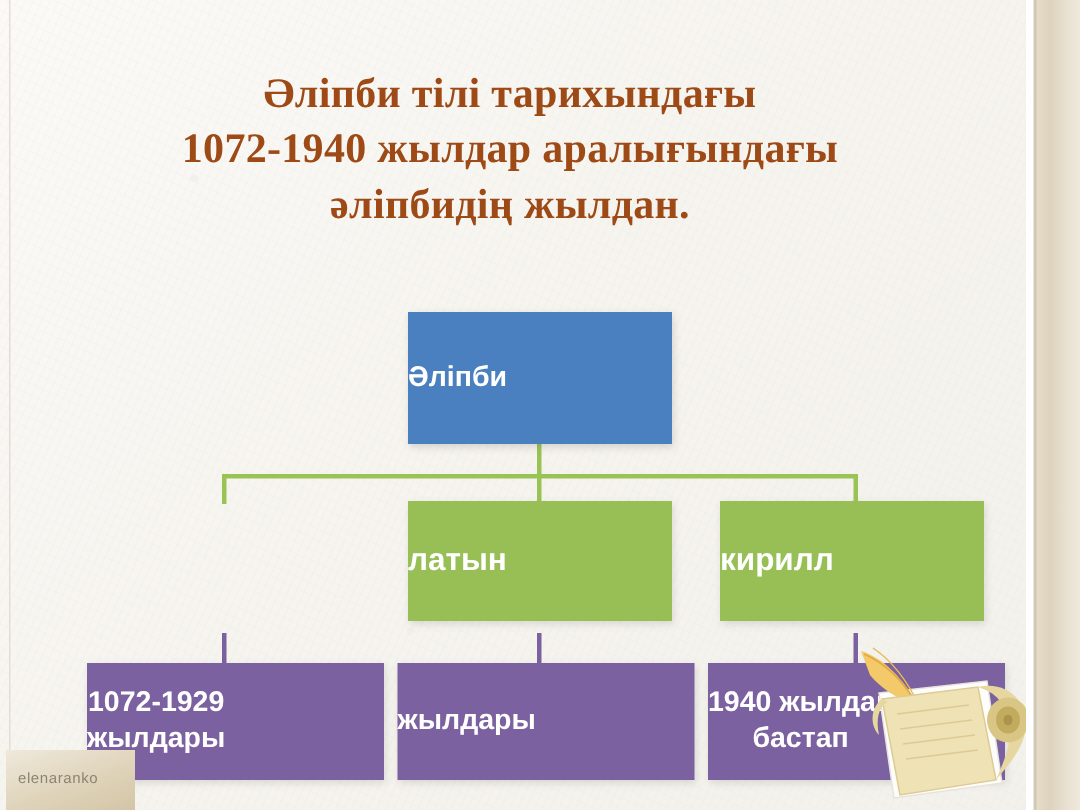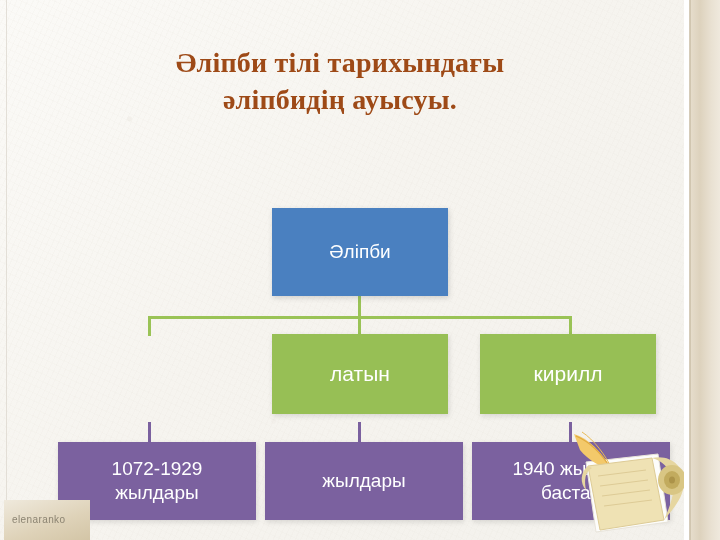--- a/index.html
+++ b/index.html
@@ -107,25 +107,24 @@
   .conn-p { position: absolute; background: #7b619f; width: 3px; height: 42px; top: 422px; }
   .conn-p-a { left: 148px; }
   .conn-p-b { left: 358px; }
   .conn-p-c { left: 569px; }
 
   
   .box {
     position: absolute;
     display: flex;
     align-items: center;
-    justify-content: center;
     text-align: center;
     color: #ffffff;
     font-family: "Liberation Sans", sans-serif;
-    font-weight: normal;
+    font-weight: bold;
     box-sizing: border-box;
   }
 
   #box-root {
     left: 272px; top: 208px;
     width: 176px; height: 88px;
     background: #4a80c0;
     font-size: 19px;
     box-shadow: 1px 2px 5px rgba(90,90,90,0.22);
   }
@@ -168,21 +167,22 @@
 </head>
 <body>
 
 <div id="slide">
 
   <div id="paper-texture"></div>
   <div id="left-hairline"></div>
 
   <div id="title">
     <span class="tline">Әліпби тілі тарихындағы</span>
-    <span class="tline">әліпбидің ауысуы.</span>
+    <span class="tline">1072-1940 жылдар аралығындағы</span>
+    <span class="tline">әліпбидің жылдан.</span>
   </div>
 
   <div id="connectors">
     <div class="conn conn-v-root"></div>
     <div class="conn conn-h"></div>
     <div class="conn conn-v-a"></div>
     <div class="conn conn-v-b"></div>
     <div class="conn conn-v-c"></div>
 
     <div class="conn-p conn-p-a"></div>

